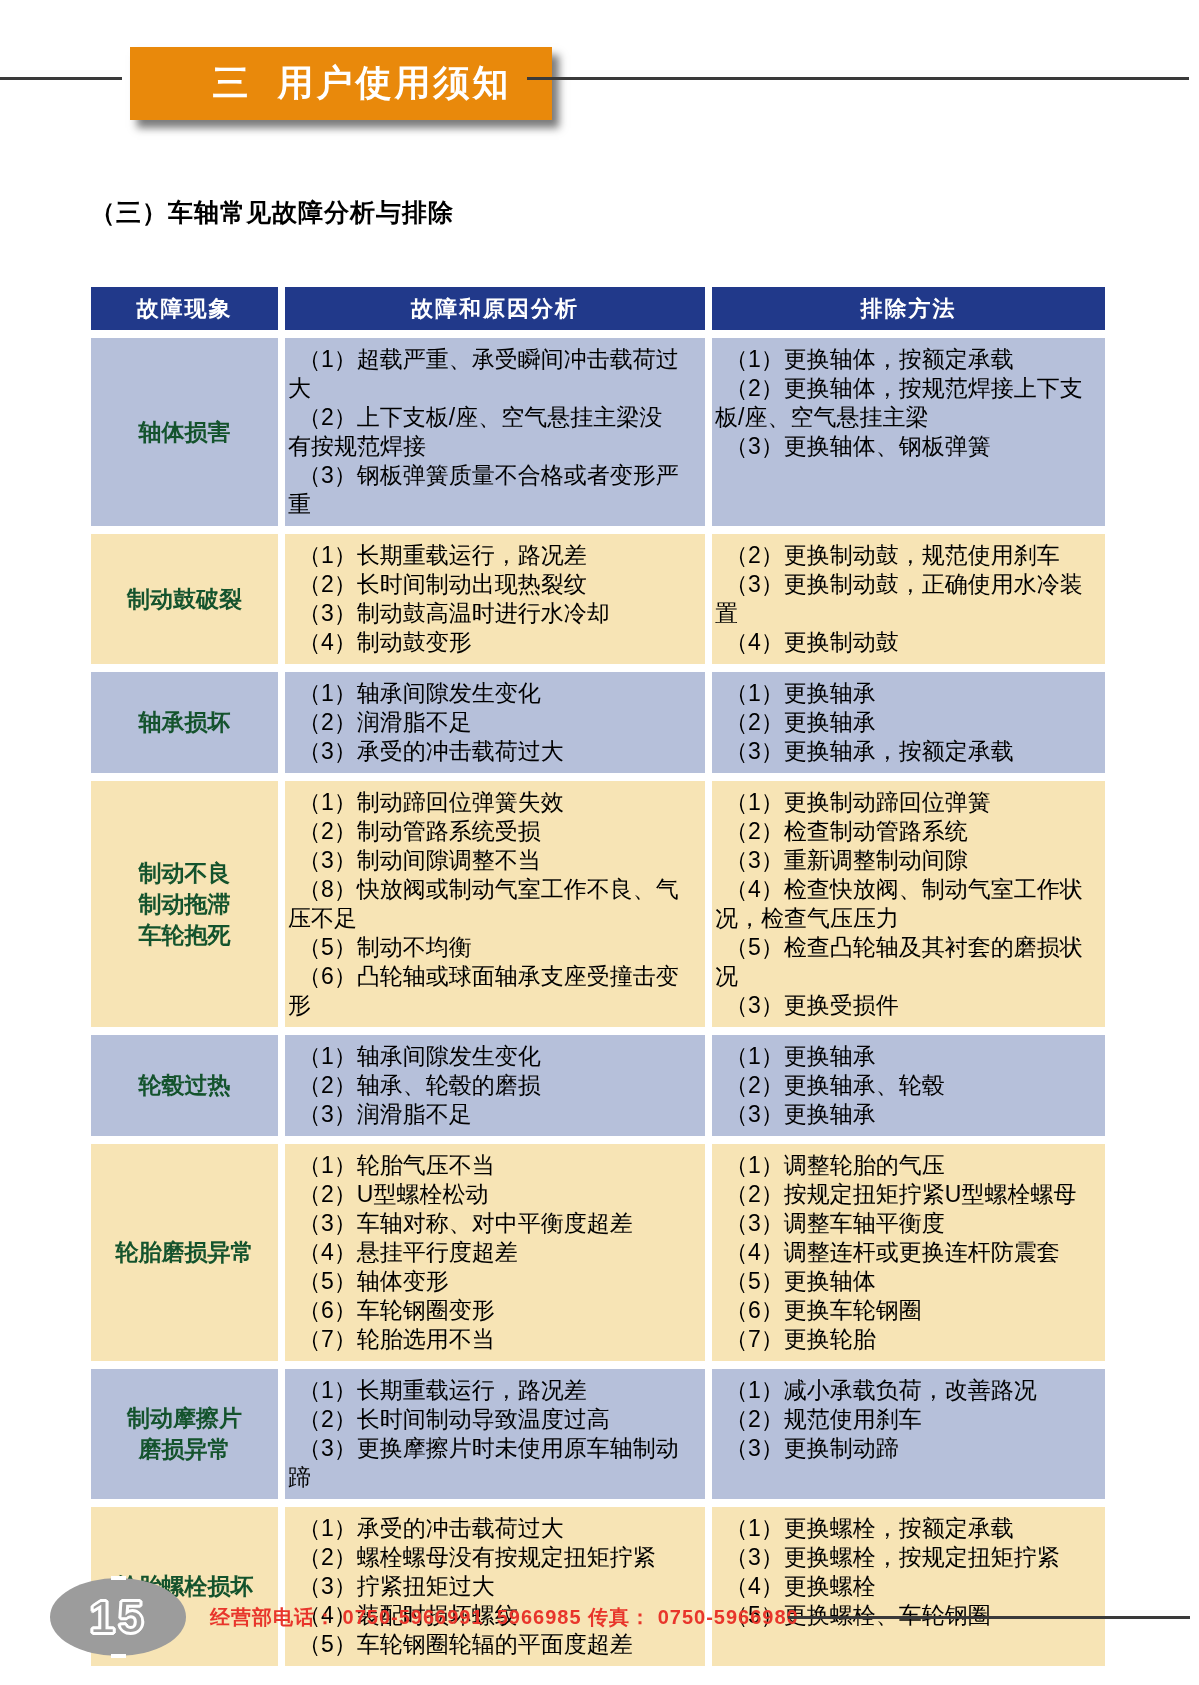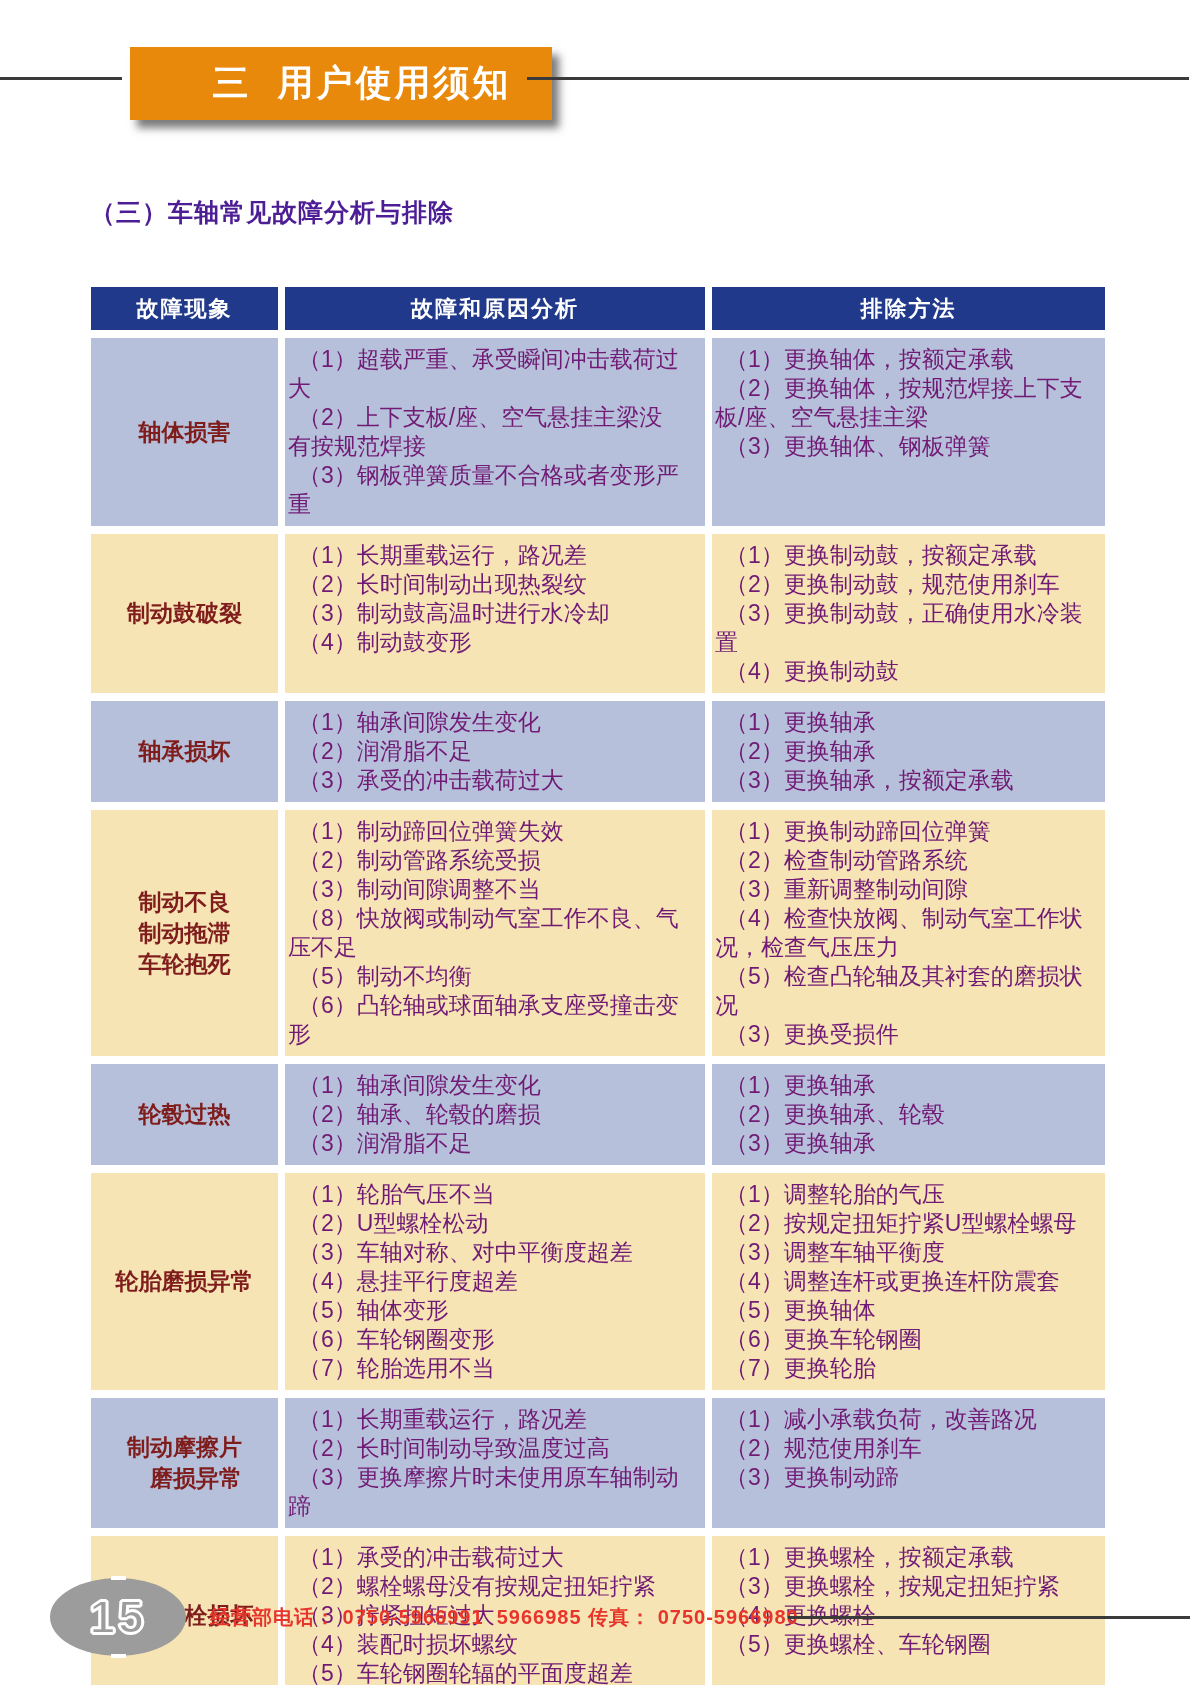--- a/index.html
+++ b/index.html
@@ -17,42 +17,42 @@
     position:absolute; left:130px; top:47px; width:380px; height:73px;
     background:#e9890b; color:#ffffff;
     font-size:36px; font-weight:bold; letter-spacing:3px; white-space:pre;
     display:flex; align-items:center; justify-content:center;
     box-shadow:7px 8px 8px rgba(35,35,35,0.6);
     padding-left:42px;
   }
 
   #section-title {
     position:absolute; left:90px; top:196px;
-    font-size:25px; font-weight:bold; color:#4c1d95; letter-spacing:1px;
+    font-size:25px; font-weight:bold; color:#000000; letter-spacing:1px;
   }
 
   #fault-table {
     position:absolute; left:91px; top:287px; width:1014px;
     display:grid; grid-template-columns:187px 420px 393px;
     column-gap:7px; row-gap:8px;
   }
   .th {
     background:#21398a; color:#ffffff; height:43px;
     font-size:22px; font-weight:bold; letter-spacing:2px;
     display:flex; align-items:center; justify-content:center;
   }
   .cell {
-    font-size:23px; line-height:29px; color:#701a75;
+    font-size:23px; line-height:29px; color:#000000;
     padding:7px 20px 7px 3px;
   }
   .cell p { margin:0; text-indent:10px; }
   .fault {
     display:flex; align-items:center; justify-content:center;
-    color:#7f1d1d; font-weight:bold; font-size:23px; line-height:31px;
-    text-align:right; white-space:pre-line; padding:7px 14px;
+    color:#14532d; font-weight:bold; font-size:23px; line-height:31px;
+    text-align:center; white-space:pre-line; padding:7px 14px;
   }
   .bg-blue  { background:#b6c0da; }
   .bg-cream { background:#f7e4b5; }
 
   #page-badge {
     position:absolute; left:50px; top:1578px; width:136px; height:78px;
     background:#9c9c9c; border-radius:50%;
     display:flex; align-items:center; justify-content:center; gap:10px;flex-direction:column;
   }
   .sq { width:11px; height:11px; border:2px solid #ffffff; background:transparent; }
@@ -97,21 +97,20 @@
   </div>
 
   <div class="cell fault bg-cream">制动鼓破裂</div>
   <div class="cell bg-cream">
     <p>（1）长期重载运行，路况差</p>
     <p>（2）长时间制动出现热裂纹</p>
     <p>（3）制动鼓高温时进行水冷却</p>
     <p>（4）制动鼓变形</p>
   </div>
   <div class="cell bg-cream">
-    <p>（1）更换制动鼓，按额定承载</p>
     <p>（2）更换制动鼓，规范使用刹车</p>
     <p>（3）更换制动鼓，正确使用水冷装置</p>
     <p>（4）更换制动鼓</p>
   </div>
 
   <div class="cell fault bg-blue">轴承损坏</div>
   <div class="cell bg-blue">
     <p>（1）轴承间隙发生变化</p>
     <p>（2）润滑脂不足</p>
     <p>（3）承受的冲击载荷过大</p>

